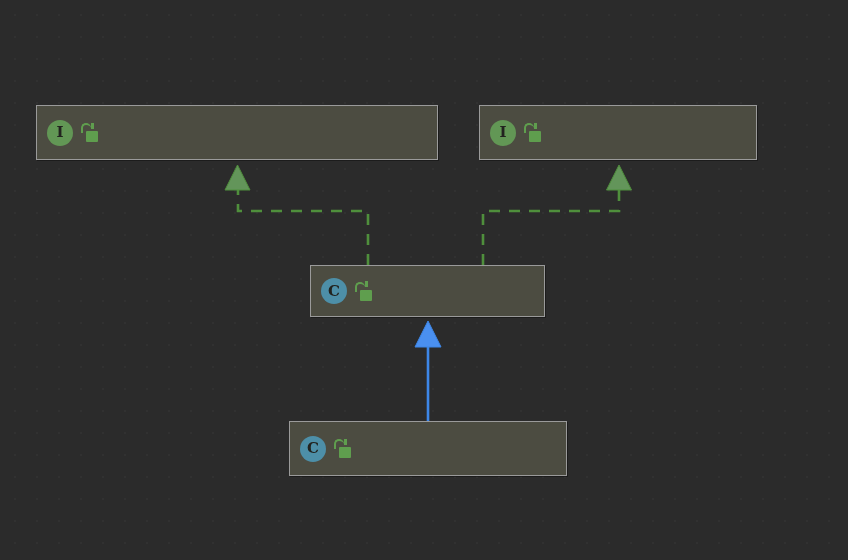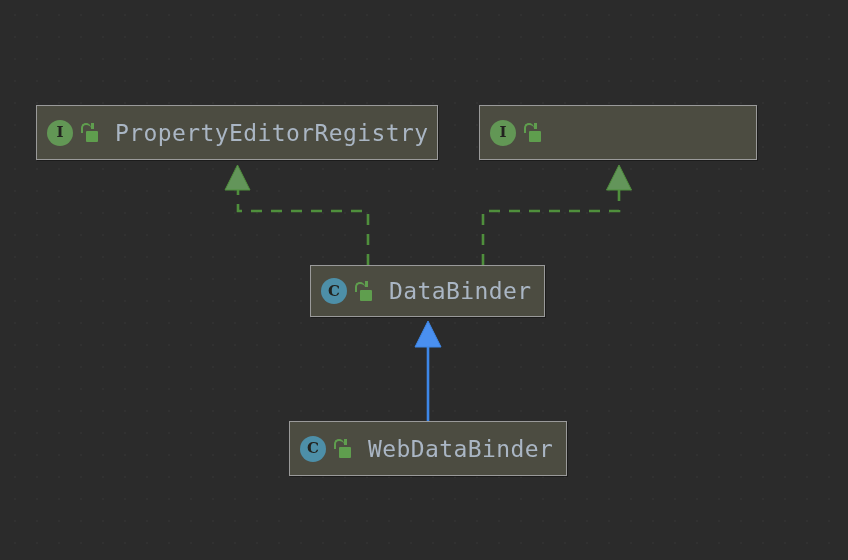--- a/index.html
+++ b/index.html
@@ -138,49 +138,46 @@
     </g>
   </svg>
 
   <div class="node" style="left:36px; top:105px; width:402px; height:55px;">
     <div class="node-inner">
       <span class="type-icon interface">I</span>
       <span class="lock-icon">
         <span class="shackle"></span>
           <span class="body"></span>
       </span>
-      <span class="node-label">PropertyEditorRegistry</span>
     </div>
   </div>
 
   <div class="node" style="left:479px; top:105px; width:278px; height:55px;">
     <div class="node-inner">
       <span class="type-icon interface">I</span>
       <span class="lock-icon">
         <span class="shackle"></span>
           <span class="body"></span>
       </span>
     </div>
   </div>
 
   <div class="node" style="left:310px; top:265px; width:235px; height:52px;">
     <div class="node-inner">
       <span class="type-icon klass">C</span>
       <span class="lock-icon">
         <span class="shackle"></span>
           <span class="body"></span>
       </span>
-      <span class="node-label">DataBinder</span>
     </div>
   </div>
 
   <div class="node" style="left:289px; top:421px; width:278px; height:55px;">
     <div class="node-inner">
       <span class="type-icon klass">C</span>
       <span class="lock-icon">
         <span class="shackle"></span>
           <span class="body"></span>
       </span>
-      <span class="node-label">WebDataBinder</span>
     </div>
   </div>
 
 </div>
 
 </body></html>

